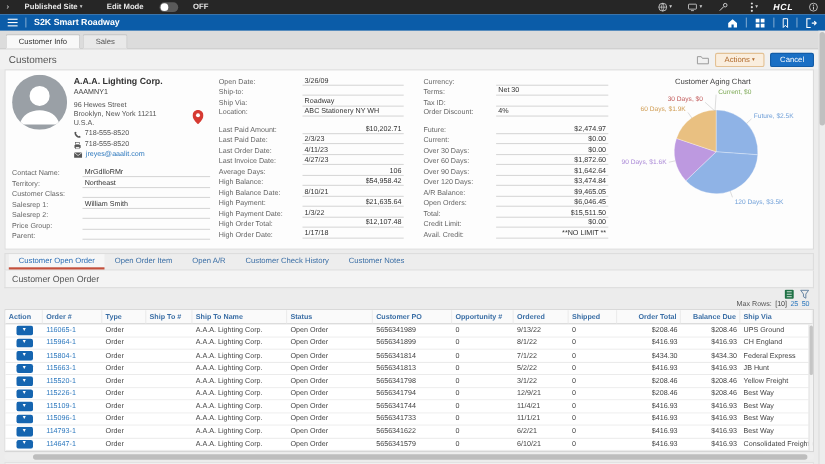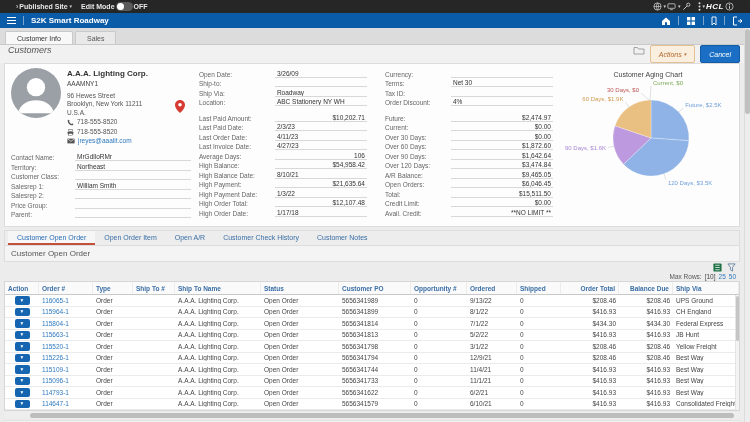--- a/index.html
+++ b/index.html
@@ -1,21 +1,21 @@
 <!DOCTYPE html>
 <html><head>
 <meta charset="utf-8">
 <style>
   * { margin:0; padding:0; box-sizing:border-box; }
   html,body { width:750px; height:422px; }
   body { font-family:"Liberation Sans", sans-serif; background:#e8e8e8; overflow:hidden; }
   .screen { position:relative; width:750px; height:422px; background:#ececec; overflow:hidden; }
 
   
-  .topbar { height:13px; background:#262626; color:#e8e8e8; display:flex; align-items:center; font-size:7px; padding:0 16px; gap:1px; }
+  .topbar { height:13px; background:#262626; color:#e8e8e8; display:flex; align-items:center; font-size:7px; padding:0 6px; gap:14px; }
   .topbar .grow { flex:1; }
   .tb-item { display:flex; align-items:center; gap:2px; cursor:default; }
   .caret { font-size:5px; line-height:1; color:#cfcfcf; }
   .toggle { width:17px; height:9px; background:#5a5a5a; border-radius:5px; position:relative; }
   .toggle .knob { position:absolute; left:1px; top:1px; width:7px; height:7px; border-radius:50%; background:#fff; }
   .hcl { font-weight:bold; font-style:italic; font-size:8px; letter-spacing:0.5px; color:#fff; }
 
   
   .bluebar { height:15px; background:#0b5ca8; color:#fff; display:flex; align-items:center; font-size:8px; padding:0 7px; gap:7px; }
   .burger { display:flex; flex-direction:column; gap:1.5px; }
@@ -23,21 +23,21 @@
   .bb-sep { width:1px; height:9px; background:rgba(255,255,255,.45); }
   .bluebar .grow { flex:1; }
   .bb-title { font-weight:bold; }
 
   
   .pagetabs { height:17px; background:#dcdcdc; display:flex; align-items:flex-end; padding:3px 0 0 5px; gap:2px; border-bottom:1px solid #c9c9c9; }
   .ptab { font-size:7px; color:#555; padding:2.5px 11px; background:#e9e9e9; border:1px solid #c9c9c9; border-bottom:none; border-radius:2px 2px 0 0; }
   .ptab.active { background:#f8f8f8; color:#333; }
 
   
-  .custhead { height:18px; display:flex; padding:0 10px 0 8px; background:#f1f1f1;font-style:italic; }
+  .custhead { height:18px; display:flex; align-items:center; padding:0 10px 0 8px; background:#f1f1f1; }
   .custhead .title { font-size:9px; color:#555; }
   .custhead .grow { flex:1; }
   .btn { font-size:7px; border-radius:2px; padding:2px 8px; margin-left:5px; display:inline-flex; align-items:center; gap:2px; }
   .btn-actions { color:#b06a2c; background:#faeede; border:1px solid #e3c194; }
   .btn-cancel { color:#fff; background:#1a6fc4; border:1px solid #135ca6; }
 
   
   .panel { background:#fdfdfd; border:1px solid #dcdcdc; margin:0 10px 0 4px; display:flex; height:164px; padding:4px 6px 2px 6px; }
   .colA { width:182px; position:relative; }
   .profile { display:flex; gap:6px; }

